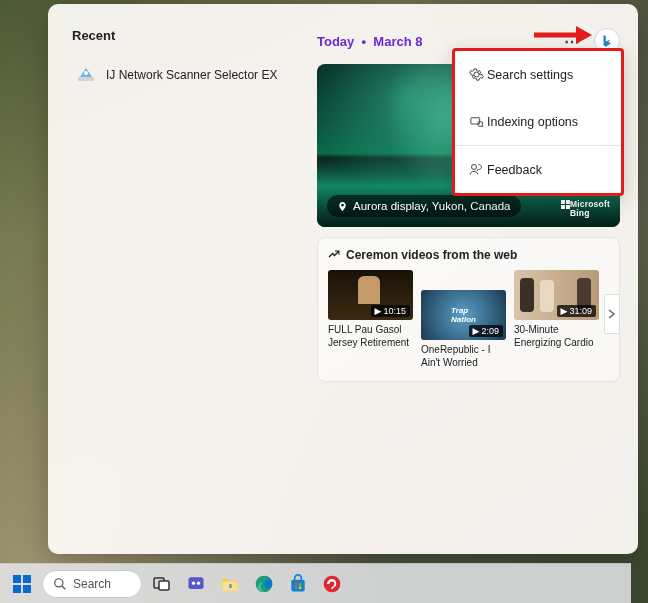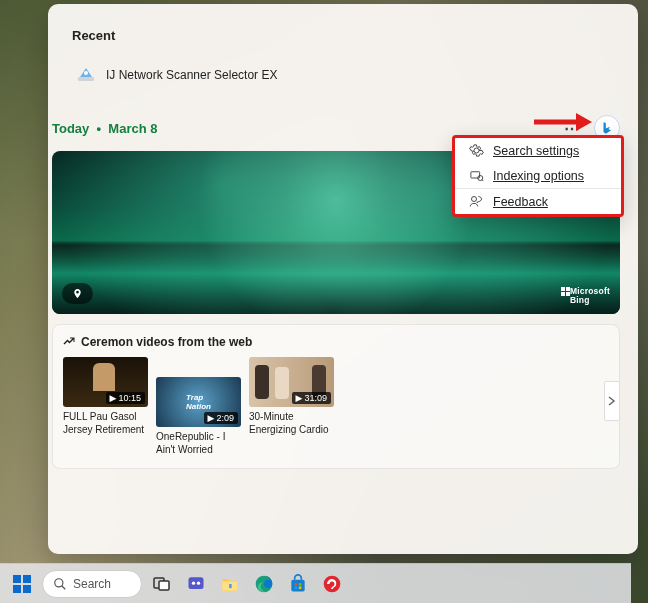--- a/index.html
+++ b/index.html
@@ -11,32 +11,31 @@
     position:absolute; inset:0;
     background: radial-gradient(ellipse at 5% 95%, rgba(255,230,180,0.35), transparent 40%),
                 linear-gradient(180deg, rgba(30,40,20,0.4), rgba(80,80,60,0.2) 40%, rgba(40,50,30,0.5) 100%);
   }
   .search-panel {
     position: absolute; left: 48px; top: 4px; width: 590px; height: 550px;
     background: rgba(252,249,245,0.95); border-radius: 10px;
     backdrop-filter: blur(20px);
     box-shadow: 0 8px 30px rgba(0,0,0,0.25);
     display: flex;
-    flex-direction: column;
   }
   .left-col { width: 265px; padding: 24px 10px 0 24px; }
   .right-col { flex:1; padding: 24px 18px 0 4px; position: relative; }
   .section-title { font-size: 13px; font-weight: 600; color: #222; margin-bottom: 16px; }
   .recent-item {
     display:flex; align-items:center; gap:10px; padding:6px 4px; border-radius:4px;
     font-size:12px; color:#222; cursor:pointer;
   }
   .app-icon { width:20px; height:20px; flex:0 0 20px; display:flex; align-items:center; justify-content:center; }
   .today-row { display:flex; align-items:center; justify-content:space-between; margin-bottom:10px; }
-  .today-text { font-size:13px; font-weight:600; color:#15803d; }
+  .today-text { font-size:13px; font-weight:600; color:#6d28d9; }
   .top-actions { display:flex; align-items:center; gap:10px; }
   .more-btn { width:24px; height:24px; border-radius:4px; display:flex; align-items:center; justify-content:center; cursor:pointer; font-weight:bold; color:#444; }
   .bing-btn { width:26px; height:26px; border-radius:50%; border:1px solid #c6d8ef; display:flex; align-items:center; justify-content:center; cursor:pointer; color:#1b8ad6; font-weight:bold; background:#fff; }
   .hero-card {
     position:relative; width:100%; height:163px; border-radius:8px; overflow:hidden;
     background: linear-gradient(180deg, #062a24 0%, #0a4d3c 35%, #0b6a4a 55%, #0b342a 58%, #0f8f68 75%, #063028 100%);
   }
   .aurora {
     position:absolute; inset:0;
     background:
@@ -66,21 +65,21 @@
   .thumb { width:85px; height:50px; border-radius:3px; position:relative; background:#333; overflow:hidden; }
   .thumb .dur { position:absolute; right:3px; bottom:3px; background:rgba(0,0,0,0.75); color:#fff; font-size:9px; padding:1px 4px; border-radius:2px; display:flex; align-items:center; gap:2px; }
   .v-title { font-size:10px; color:#222; margin-top:4px; line-height:1.25; max-height:2.5em; overflow:hidden; }
   .scroll-next { position:absolute; right:-1px; top:56px; width:16px; height:40px; background:#fff; border:1px solid #ddd; display:flex; align-items:center; justify-content:center; font-size:10px; color:#555; cursor:pointer; border-radius:2px; }
   
   .dropdown {
     position:absolute; right:14px; top:44px; width:172px; background:#fff;
     border:3px solid #e21b1b; border-radius:4px;
     box-shadow: 0 6px 20px rgba(0,0,0,0.18); z-index:20;
   }
-  .dd-item { display:flex; align-items:center; gap:9px; padding:5px 14px; font-size:12.5px; color:#222; cursor:pointer;text-decoration:underline; }
+  .dd-item { display:flex; align-items:center; gap:3px; padding:16px 14px; font-size:12.5px; color:#222; cursor:pointer; }
   .dd-sep { height:1px; background:#e6e6e6; }
   
   .arrow-anno { position:absolute; right:46px; top:20px; z-index:25; }
   
   .taskbar {
     position:absolute; left:0; right:17px; bottom:0; height:40px;
     background: rgba(230,232,235,0.85); backdrop-filter: blur(20px);
     display:flex; align-items:center; padding:0 8px; gap:6px;
     border-top:1px solid rgba(0,0,0,0.08);
   }
@@ -136,20 +135,21 @@
         <polygon points="44,2 60,11 44,20" fill="#e21b1b"></polygon>
       </svg>
     </div>
 
     <div class="hero-card">
       <div class="aurora"></div>
       <div class="hero-caption">
         <svg width="11" height="11" viewBox="0 0 24 24">
             <path d="M12 2C8 2 5 5 5 9c0 5 7 13 7 13s7-8 7-13c0-4-3-7-7-7zm0 10a3 3 0 110-6 3 3 0 010 6z" fill="#fff"></path>
           </svg>
+        <span>Aurora display, Yukon, Canada</span>
       </div>
       <div class="ms-bing">
         <div class="ms-grid">
             <span></span>
             <span></span>
             <span></span>
             <span></span>
           </div>
         <div style="line-height:1">
             <div>Microsoft</div>

